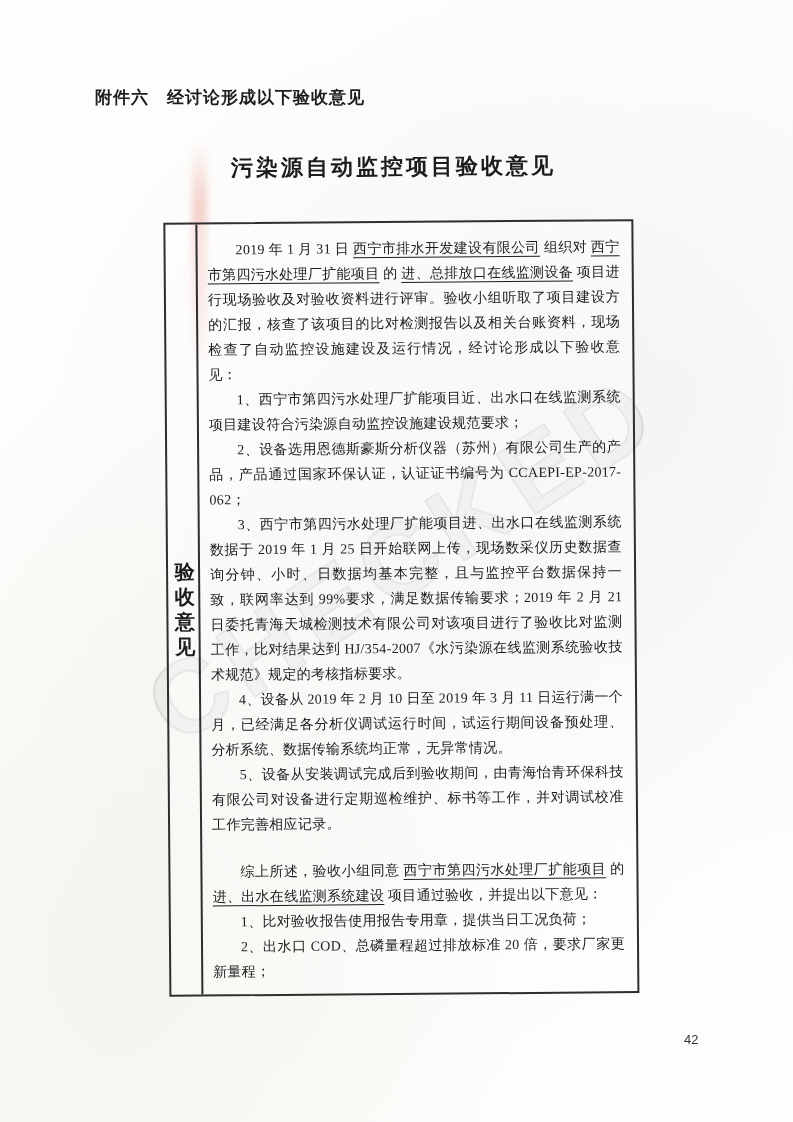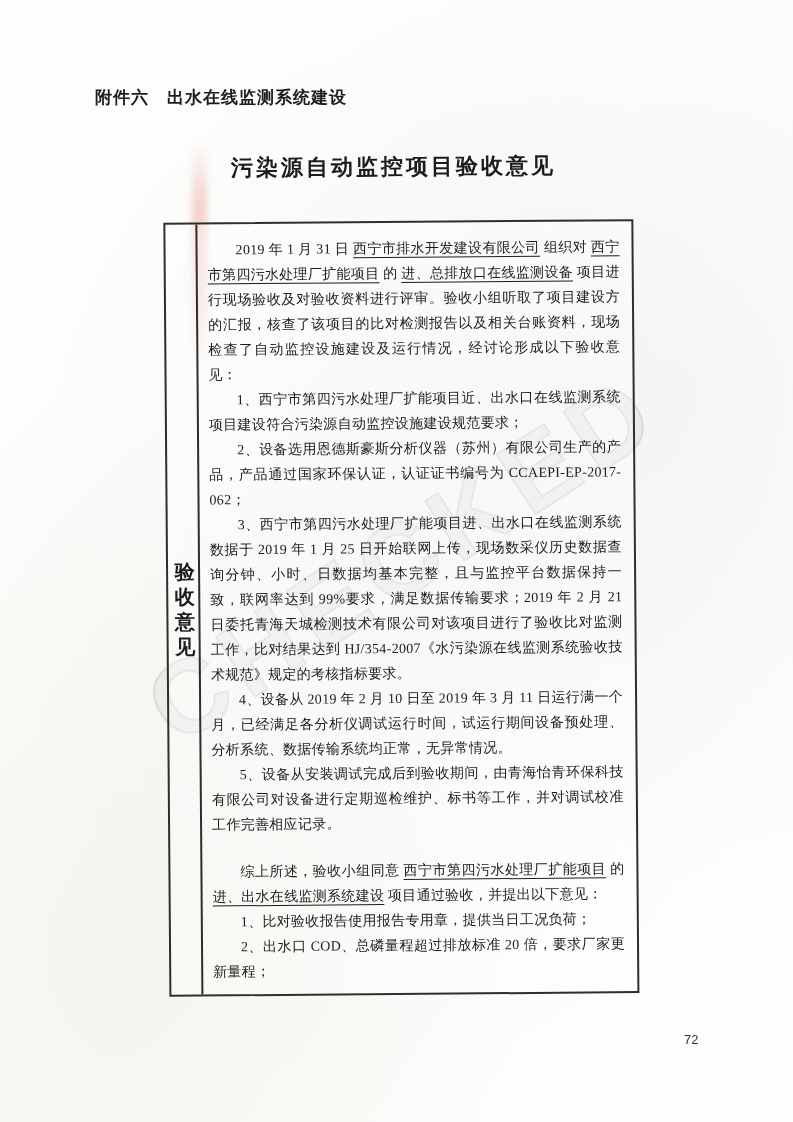--- a/index.html
+++ b/index.html
@@ -98,21 +98,21 @@
 </style>
 </head>
 <body>
 
 <div class="page">
 
   <div class="watermark">CHECKED</div>
 
   <div class="pink-smudge"></div>
 
-  <div class="attachment-heading">附件六　出水在线监测系统建设</div>
+  <div class="attachment-heading">附件六　经讨论形成以下验收意见</div>
 
   <div class="doc-area">
 
     <div class="doc-title">污染源自动监控项目验收意见</div>
 
     <div class="acceptance-table">
       <div class="label-col">
         <span class="vertical-label">验收意见</span>
       </div>
       <div class="body-col">
@@ -123,15 +123,15 @@
           <p class="para"><span class="">4、设备从 2019 年 2 月 10 日至 2019 年 3 月 11 日运行满一个月，已经满足各分析仪调试运行时间，试运行期间设备预处理、分析系统、数据传输系统均正常，无异常情况。</span></p>
           <p class="para"><span class="">5、设备从安装调试完成后到验收期间，由青海怡青环保科技有限公司对设备进行定期巡检维护、标书等工作，并对调试校准工作完善相应记录。</span></p>
           <p class="para gap"><span class="">综上所述，验收小组同意 </span><span class="u">西宁市第四污水处理厂扩能项目</span><span class=""> 的 </span><span class="u">进、出水在线监测系统建设</span><span class=""> 项目通过验收，并提出以下意见：</span></p>
           <p class="para"><span class="">1、比对验收报告使用报告专用章，提供当日工况负荷；</span></p>
           <p class="para"><span class="">2、出水口 COD、总磷量程超过排放标准 20 倍，要求厂家更新量程；</span></p>
         </div>
     </div>
 
   </div>
 
-  <div class="page-number">72</div>
+  <div class="page-number">42</div>
 
 </div>
 
 </body></html>

